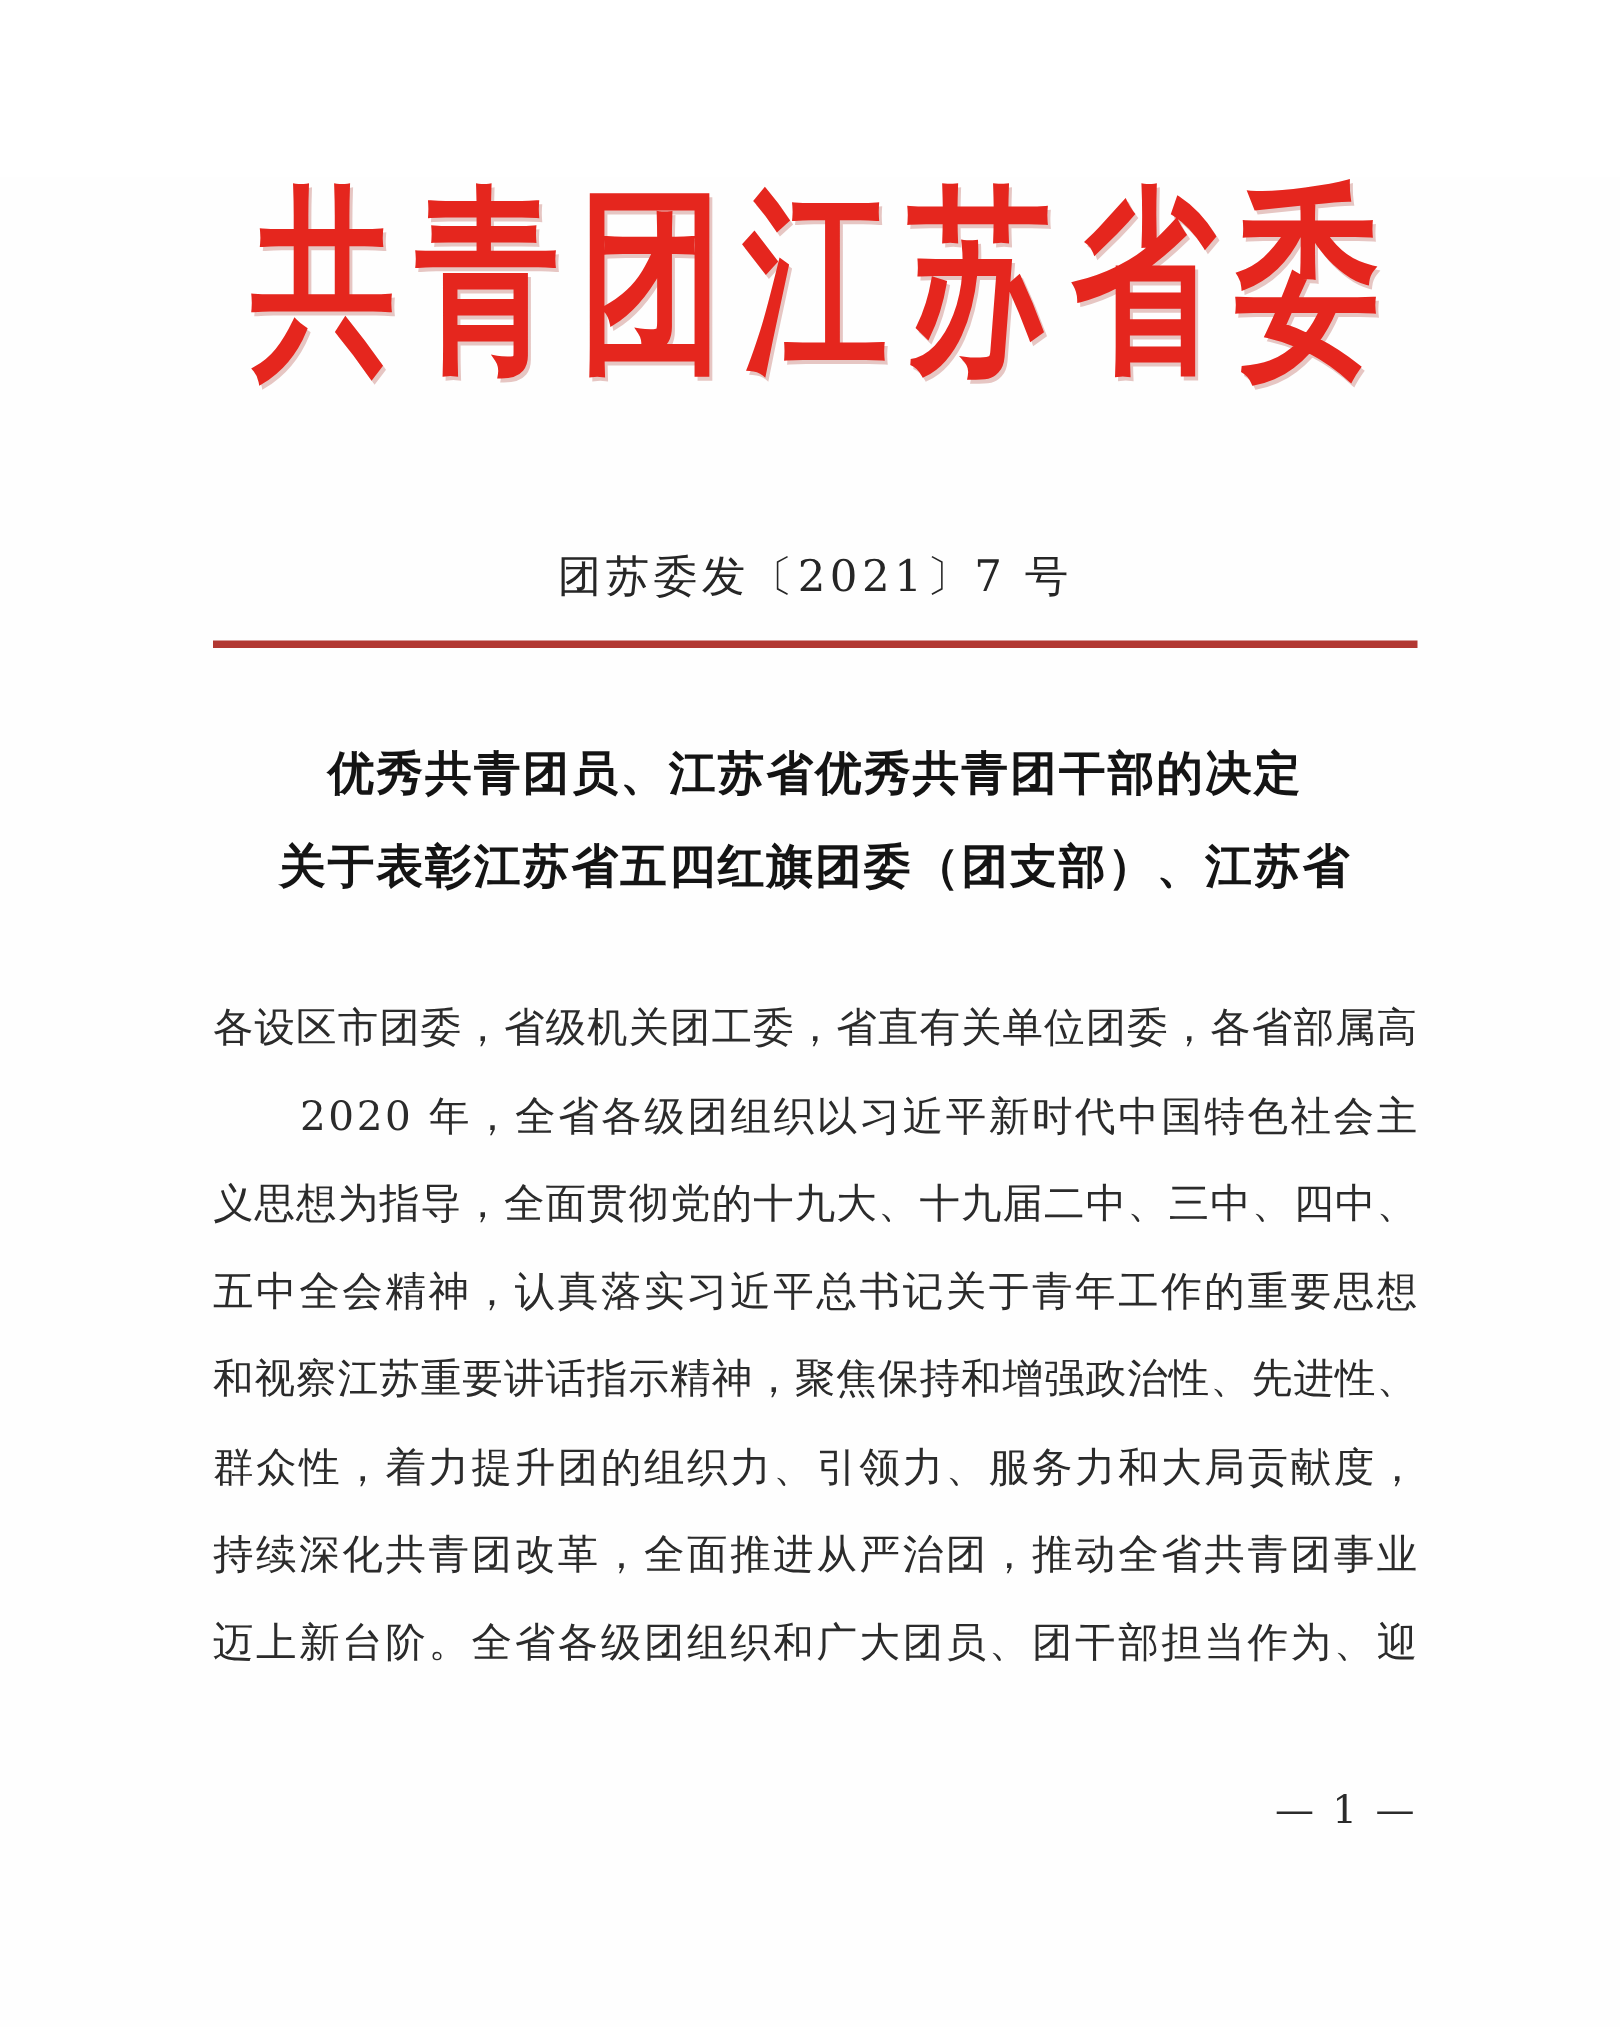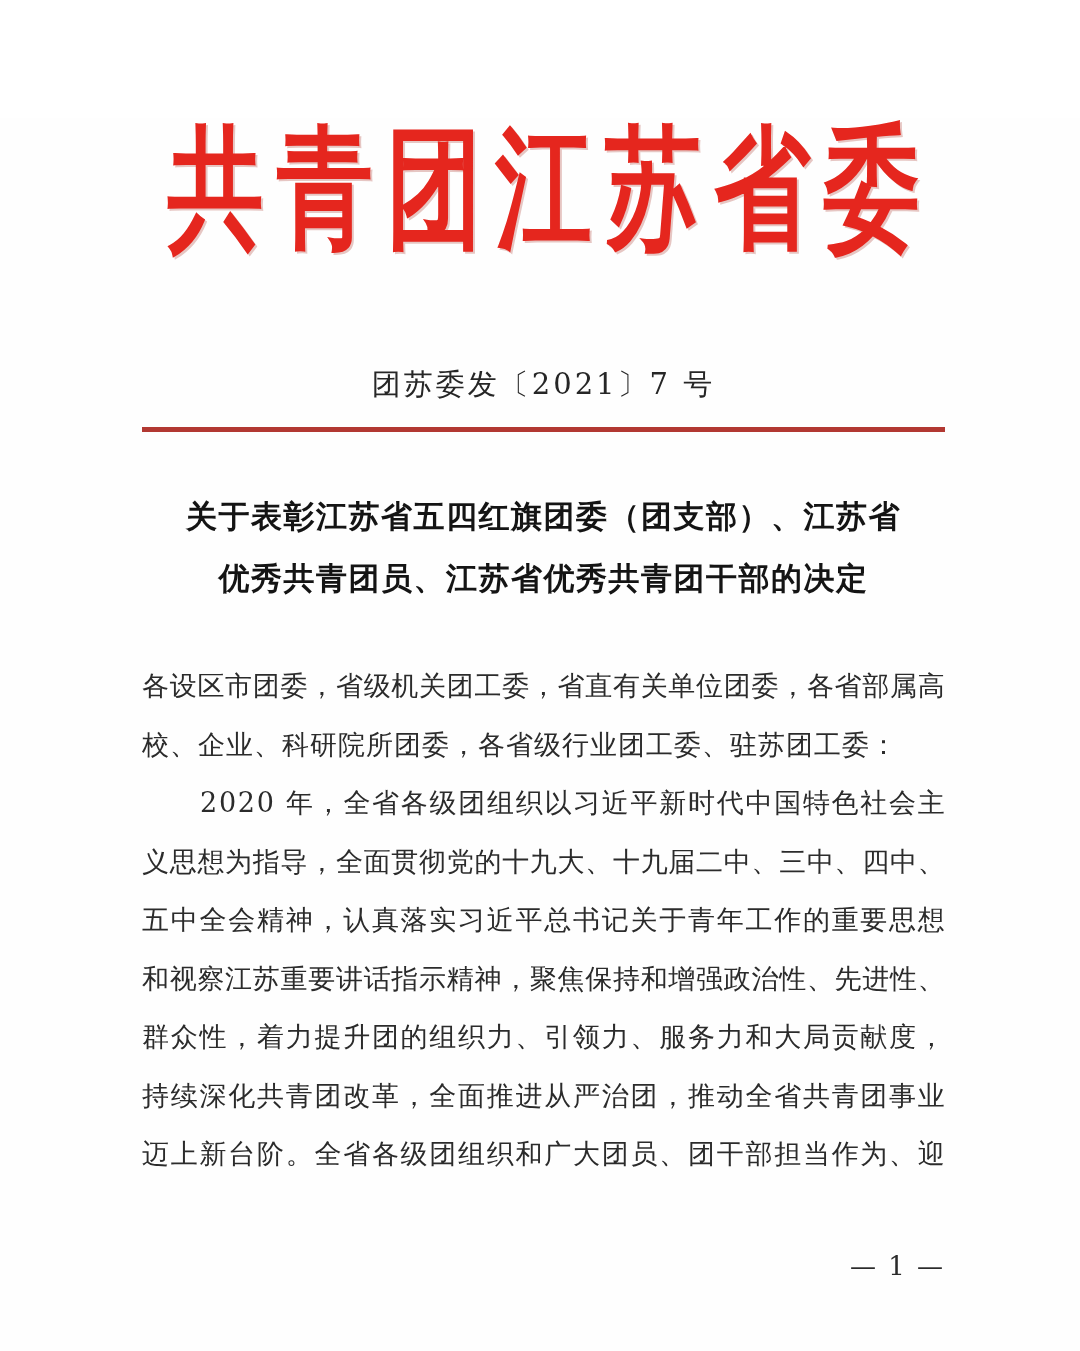--- a/index.html
+++ b/index.html
@@ -101,22 +101,22 @@
       <span>苏</span>
       <span>省</span>
       <span>委</span>
     </div>
 
   <div class="doc-number">团苏委发〔2021〕7 号</div>
 
   <div class="red-line" style="background: rgb(178, 56, 50);"></div>
 
   <div class="doc-title">
+    <div class="t-line">优秀共青团员、江苏省优秀共青团干部的决定</div>
     <div class="t-line">关于表彰江苏省五四红旗团委（团支部）、江苏省</div>
-    <div class="t-line">优秀共青团员、江苏省优秀共青团干部的决定</div>
   </div>
 
   <div class="body-text">
     <div class="b-line" data-justify="true">
         <span>各</span>
         <span>设</span>
         <span>区</span>
         <span>市</span>
         <span>团</span>
         <span>委</span>
@@ -137,21 +137,20 @@
         <span>位</span>
         <span>团</span>
         <span>委</span>
         <span>，</span>
         <span>各</span>
         <span>省</span>
         <span>部</span>
         <span>属</span>
         <span>高</span>
       </div>
-    <div class="b-line plain">校、企业、科研院所团委，各省级行业团工委、驻苏团工委：</div>
     <div class="b-line indent" data-justify="true">
         <span>2</span>
         <span>0</span>
         <span>2</span>
         <span>0</span>
         <span>&nbsp;</span>
         <span>年</span>
         <span>，</span>
         <span>全</span>
         <span>省</span>

